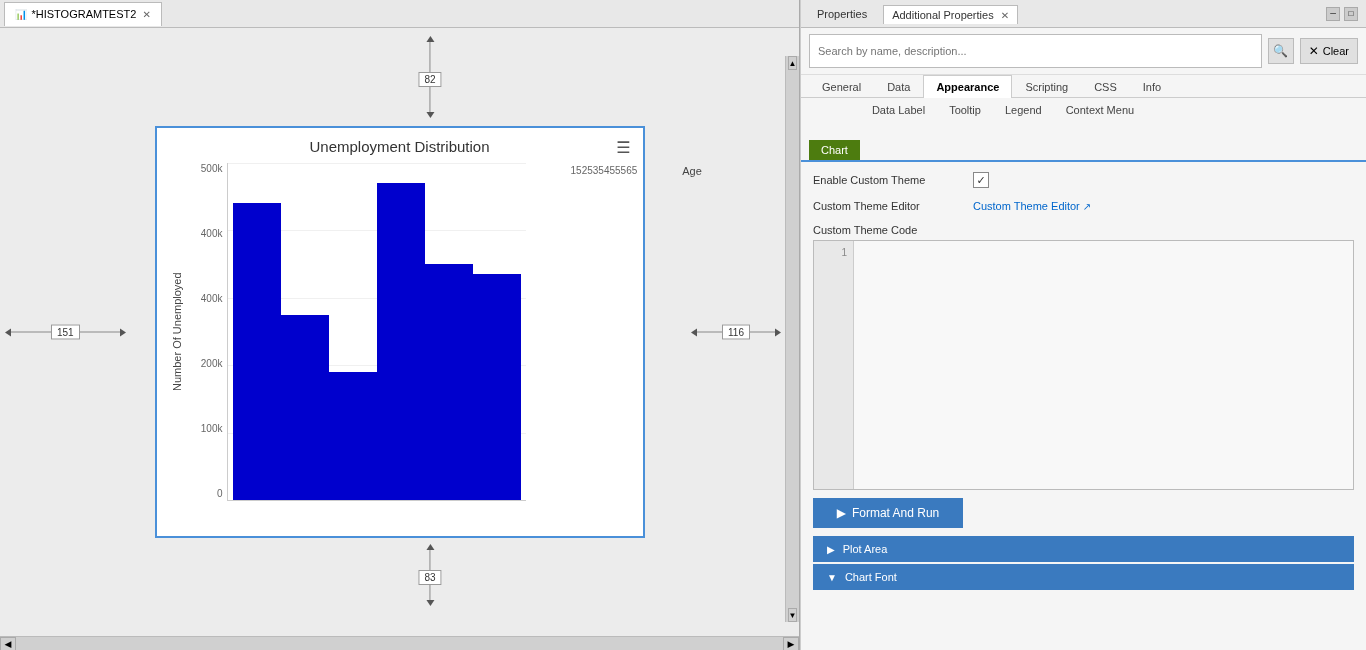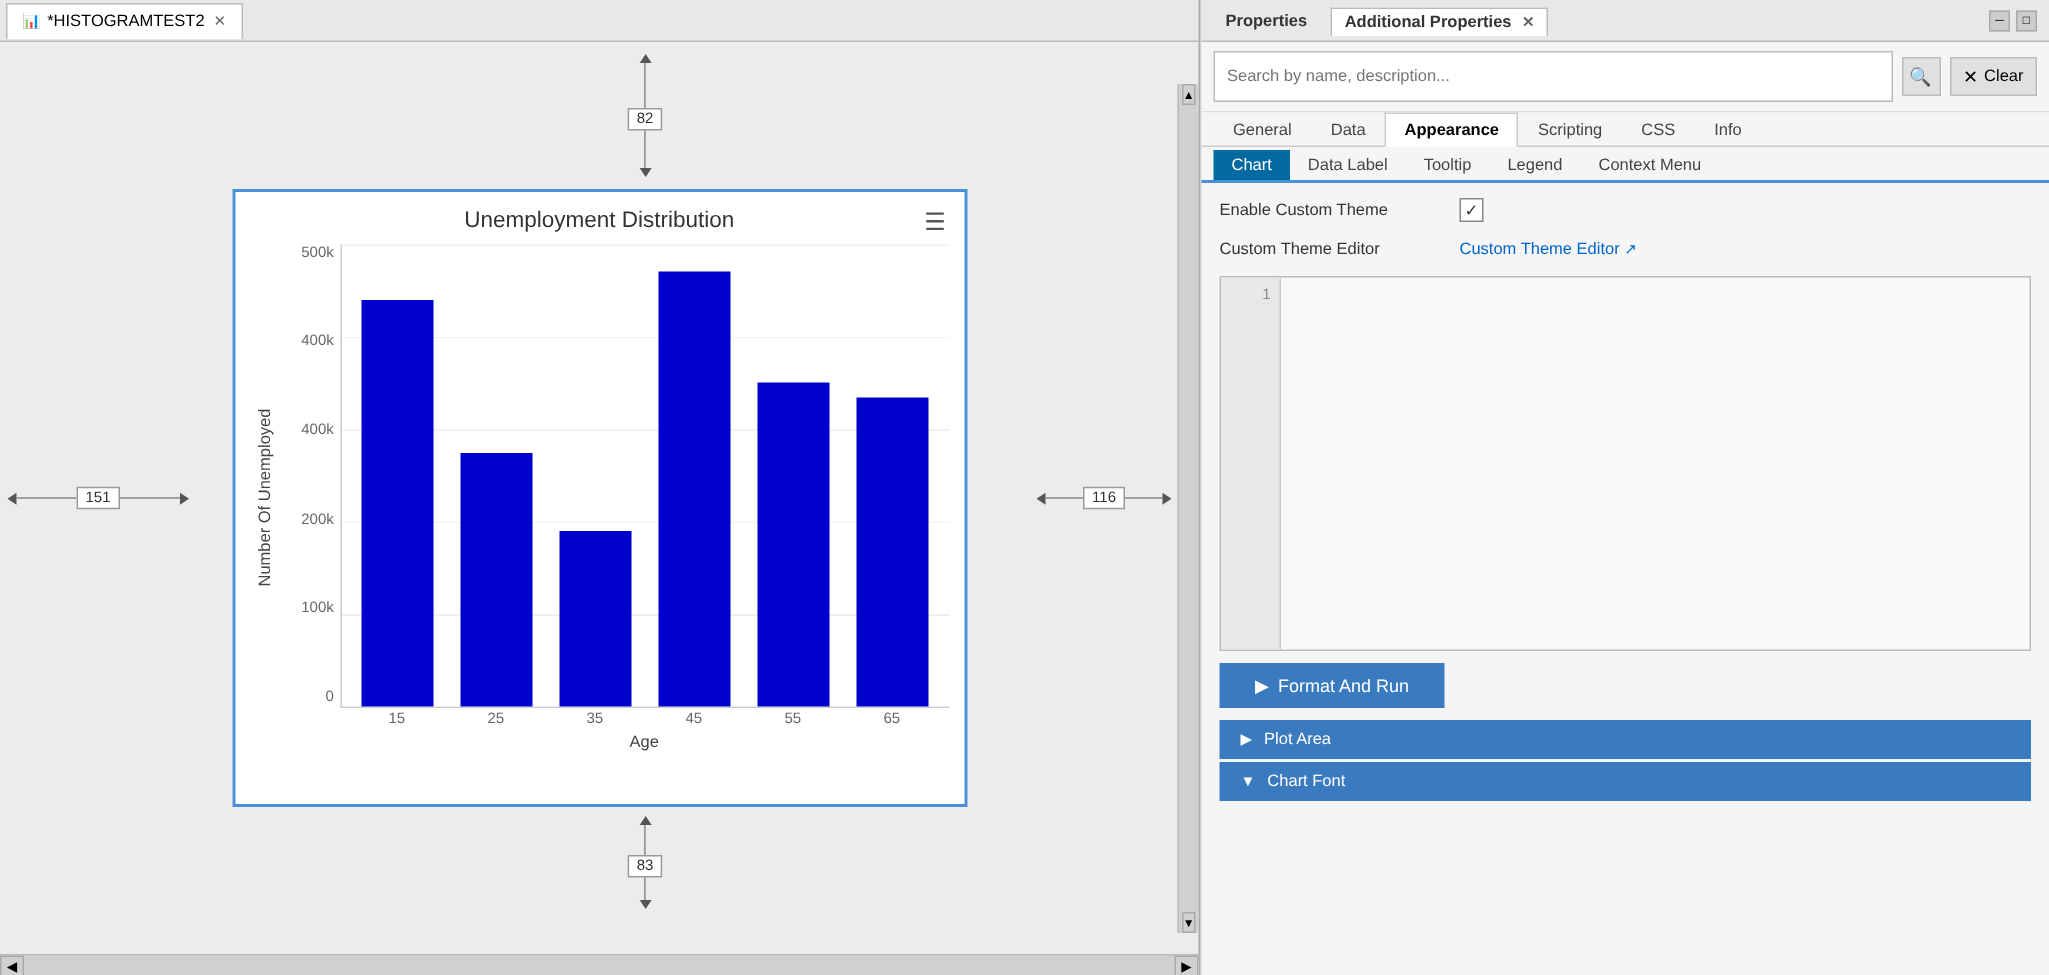--- a/index.html
+++ b/index.html
@@ -169,21 +169,21 @@
       display: flex;
       align-items: center;
       justify-content: center;
       width: 20px;
       flex-shrink: 0;
     }
 
     .chart-plot-area {
       flex: 1;
       display: flex;
-      flex-direction: column;
+      flex-direction: row;
     }
 
     .y-ticks-and-bars {
       display: flex;
       flex: 1;
     }
 
     .y-ticks {
       display: flex;
       flex-direction: column;
@@ -298,21 +298,20 @@
     }
 
     .panel-header {
       display: flex;
       align-items: center;
       background: #e8e8e8;
       border-bottom: 1px solid #bbb;
       height: 28px;
       padding: 0 8px;
       gap: 8px;
-      font-weight: bold;
     }
 
     .panel-tab {
       font-size: 11px;
       padding: 3px 8px;
       cursor: pointer;
       color: #333;
     }
 
     .panel-tab.active {
@@ -406,22 +405,23 @@
     }
 
     .sub-tab {
       padding: 4px 12px;
       font-size: 11px;
       cursor: pointer;
       color: #444;
     }
 
     .sub-tab.active {
-      background: #0369a1;
+      background: #4d7c0f;
       color: white;
+      margin-top: 40px;
     }
 
     
     .props-content {
       flex: 1;
       overflow-y: auto;
       padding: 10px 12px;
     }
 
     .prop-row {
@@ -718,20 +718,23 @@
     </div>
 
     <div class="prop-row">
       <span class="prop-label">Custom Theme Editor</span>
       <a class="theme-editor-link">
         <span>Custom Theme Editor</span>
         <span class="external-icon">↗</span>
       </a>
     </div>
 
+    <div class="prop-row" style="margin-bottom: 4px;">
+      <span class="prop-label">Custom Theme Code</span>
+    </div>
 
     <div class="code-editor">
       <div class="line-numbers">
         <span class="line-num">1</span>
       </div>
       <div class="code-content" contenteditable="true" style=""></div>
     </div>
 
     <div style="margin-top: 8px;">
       <button class="format-run-btn">

